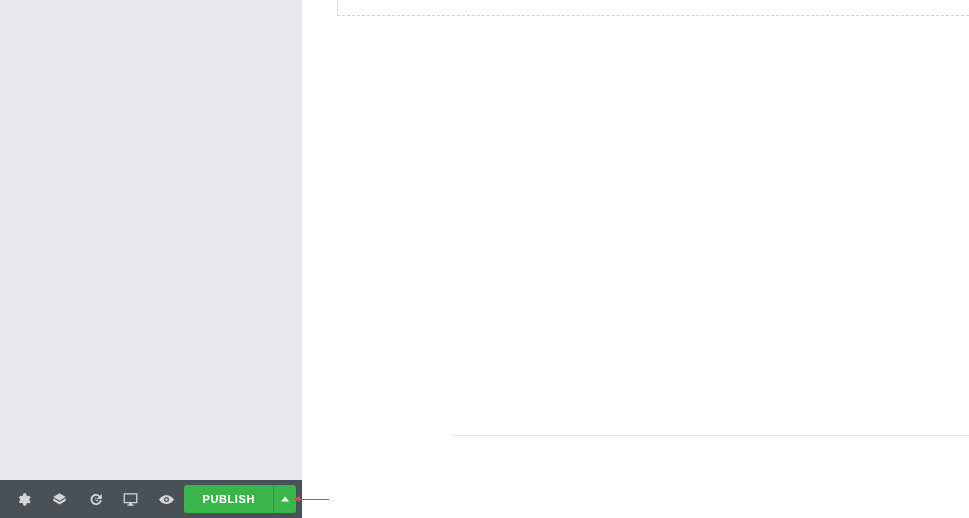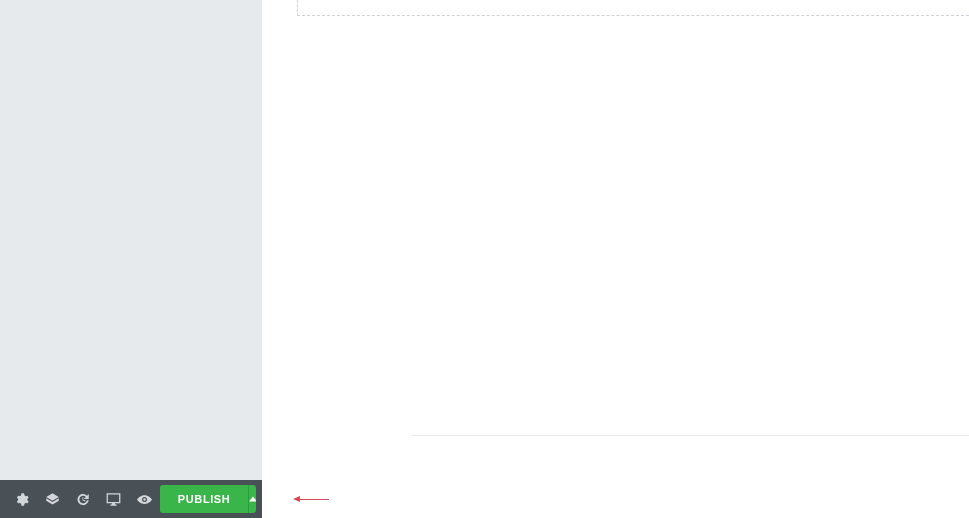--- a/index.html
+++ b/index.html
@@ -1,21 +1,21 @@
 <!DOCTYPE html>
 <html><head>
 <meta charset="utf-8">
 <style>
   * { box-sizing: border-box; margin: 0; padding: 0; }
   html, body { width: 969px; height: 518px; font-family: Arial, Helvetica, sans-serif; overflow: hidden; }
   body { display: flex; background: #fff; }
 
   
   .sidebar {
-    width: 262px;
+    width: 302px;
     height: 518px;
     background: #e6eaed;
     position: relative;
     flex-shrink: 0;
   }
 
   
   .footer-bar {
     position: absolute;
     left: 0; right: 0; bottom: 0;

